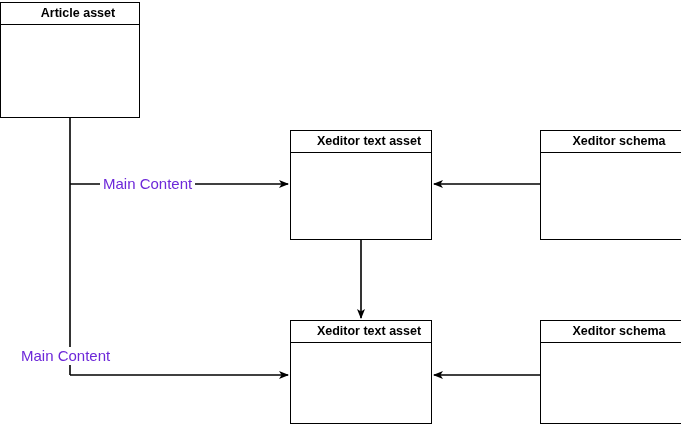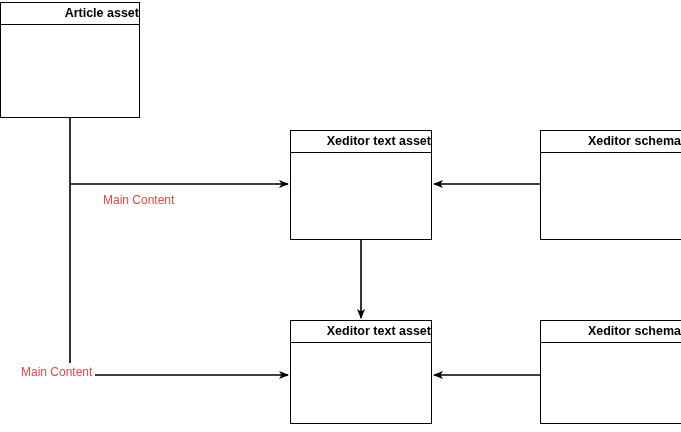--- a/index.html
+++ b/index.html
@@ -32,42 +32,41 @@
     background: #ffffff;
     display: flex;
     flex-direction: column;
     z-index: 2;
   }
   .uml-header {
     box-sizing: border-box;
     height: 22px;
     line-height: 20px;
     border-bottom: 1.6px solid #000000;
-    text-align: right;
+    text-align: center;
     font-size: 12.5px;
     font-weight: bold;
     color: #000000;
     white-space: nowrap;
     overflow: hidden;
     padding-left: 16px;
   }
   .uml-body {
     flex: 1 1 auto;
     background: #ffffff;
   }
   .edge-label {
     position: absolute;
     background: #ffffff;
-    color: #ef4444;
-    font-size: 12px;
+    color: #6d28d9;
+    font-size: 15px;
     line-height: 18px;
     white-space: nowrap;
     padding: 0 3px;
     z-index: 3;
-    margin-top: 16px;
   }
 </style>
 </head>
 <body>
 
 <div id="canvas">
 
   <svg id="edges" viewBox="0 0 681 432" width="681" height="432" xmlns="http://www.w3.org/2000/svg">
     <defs>
       <marker id="arrow-r" markerWidth="10" markerHeight="10" refX="9" refY="4" orient="auto" markerUnits="userSpaceOnUse">

